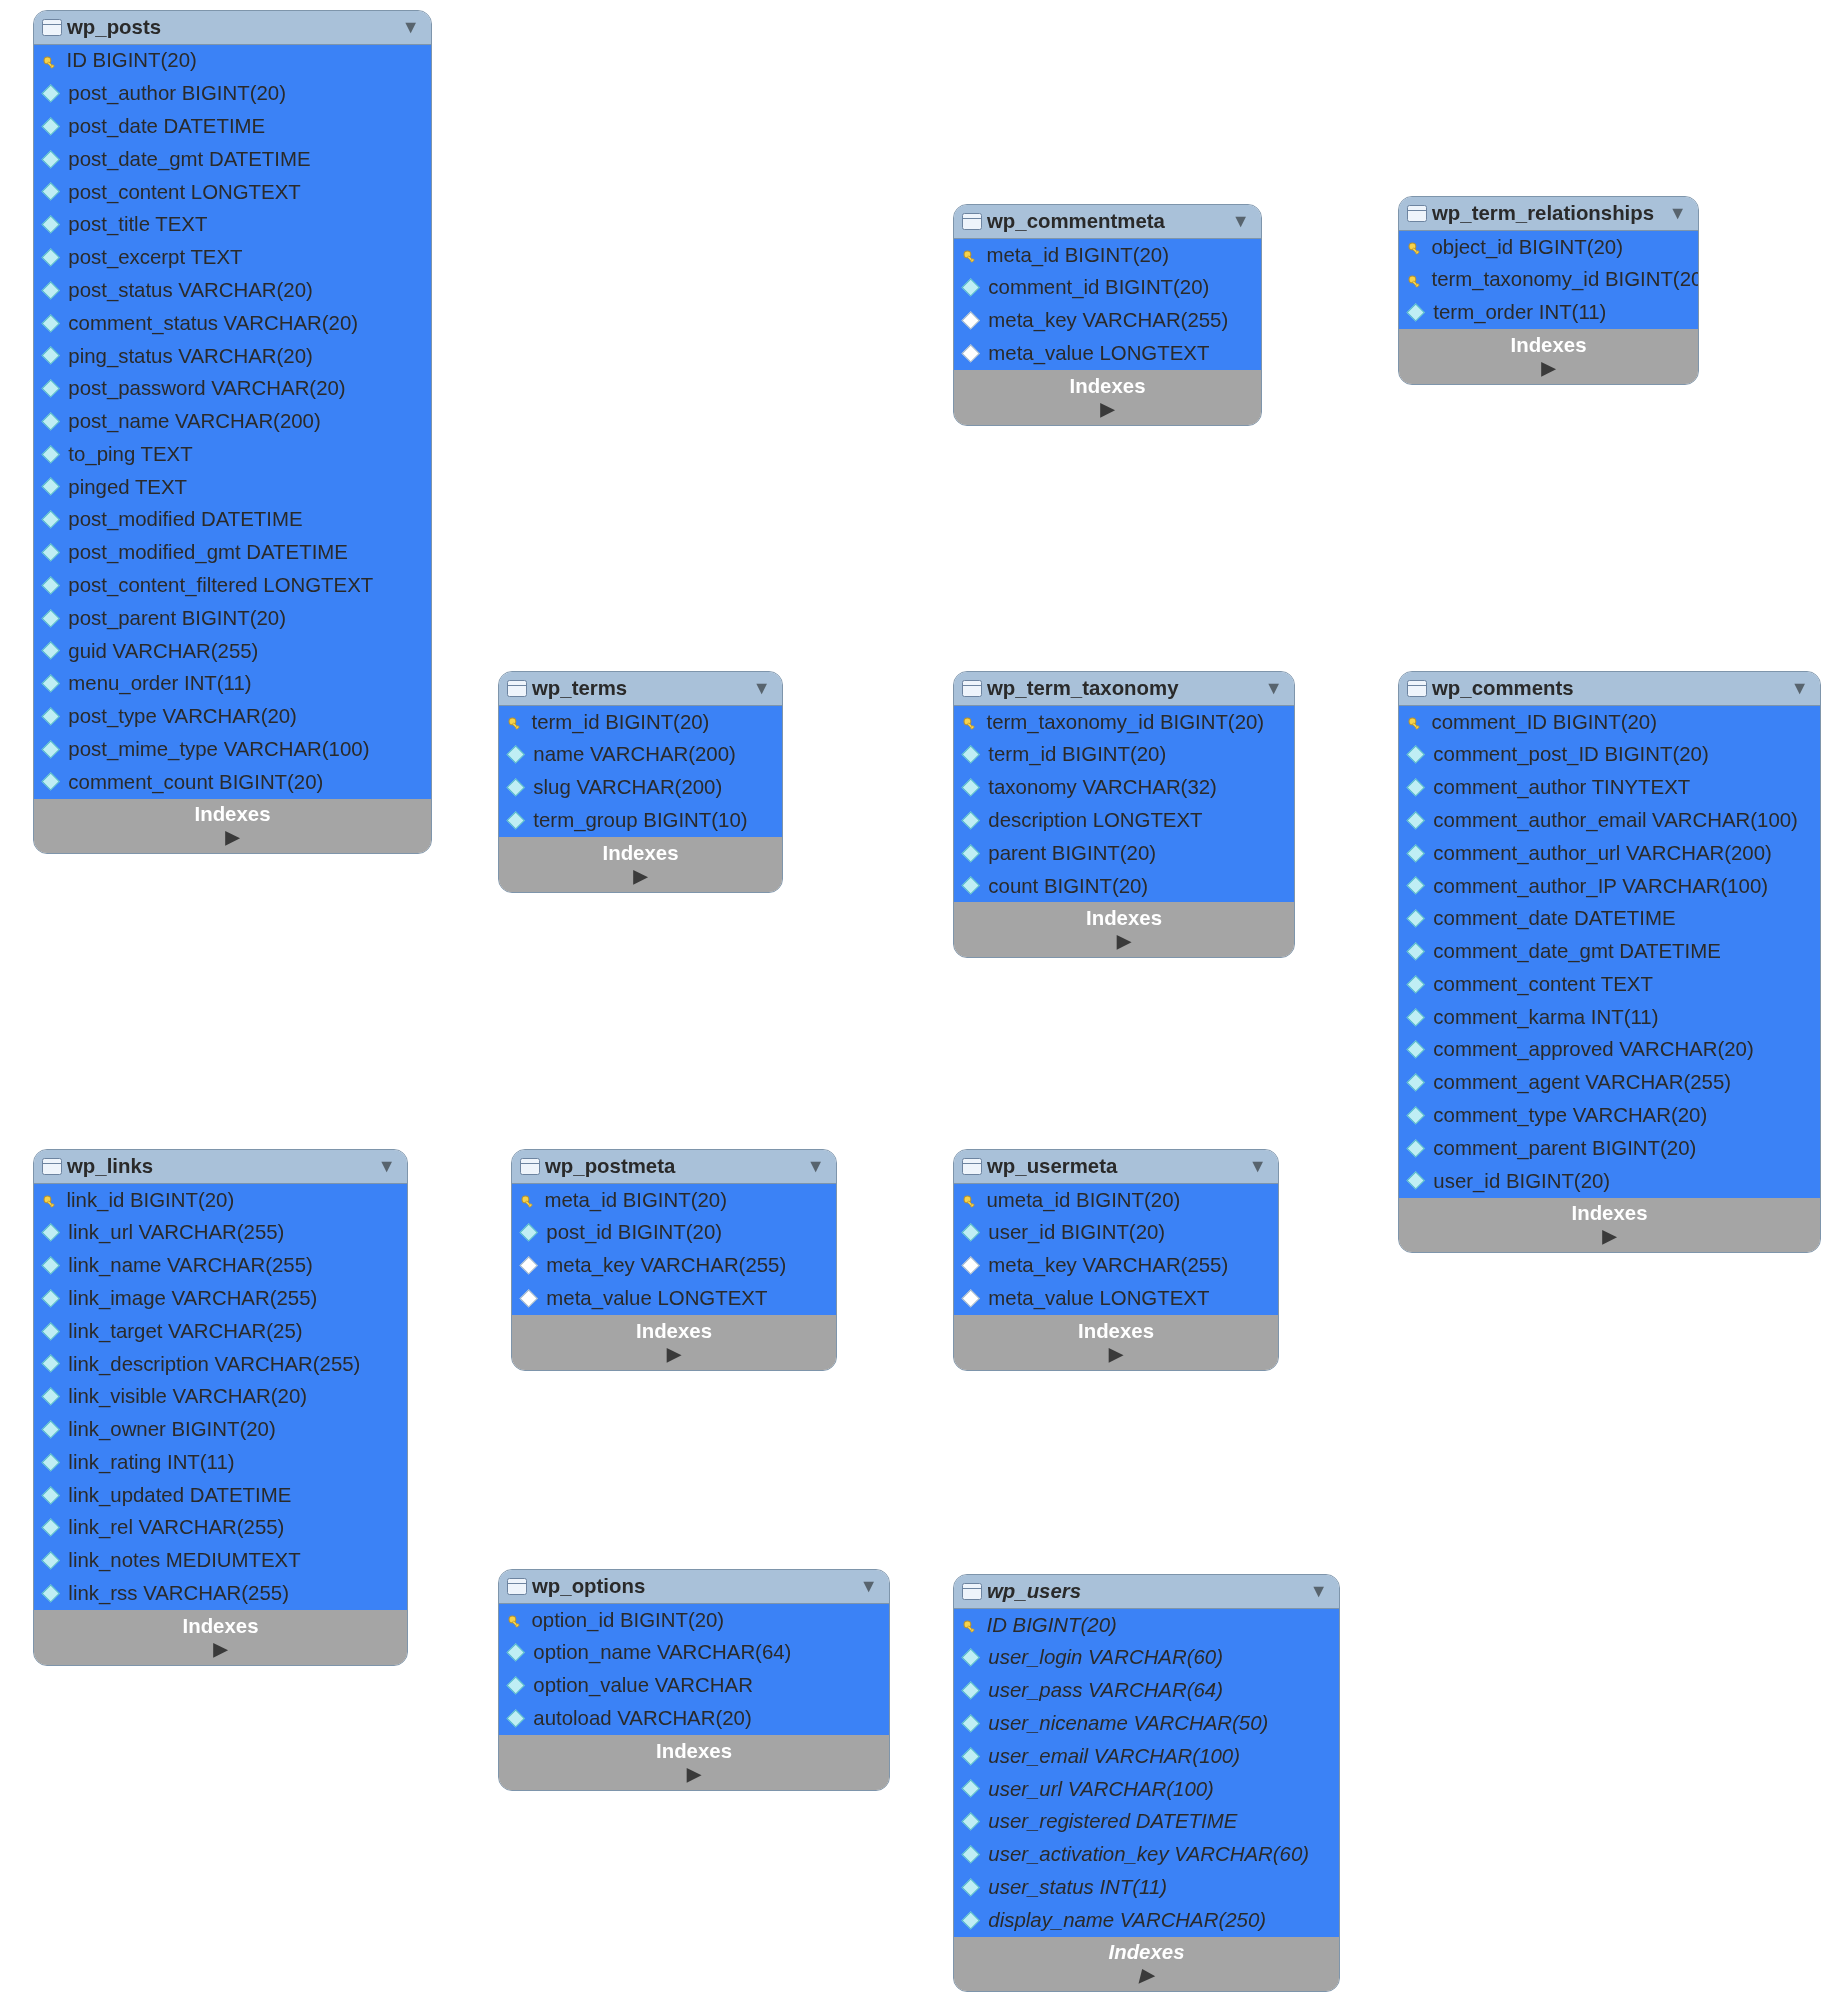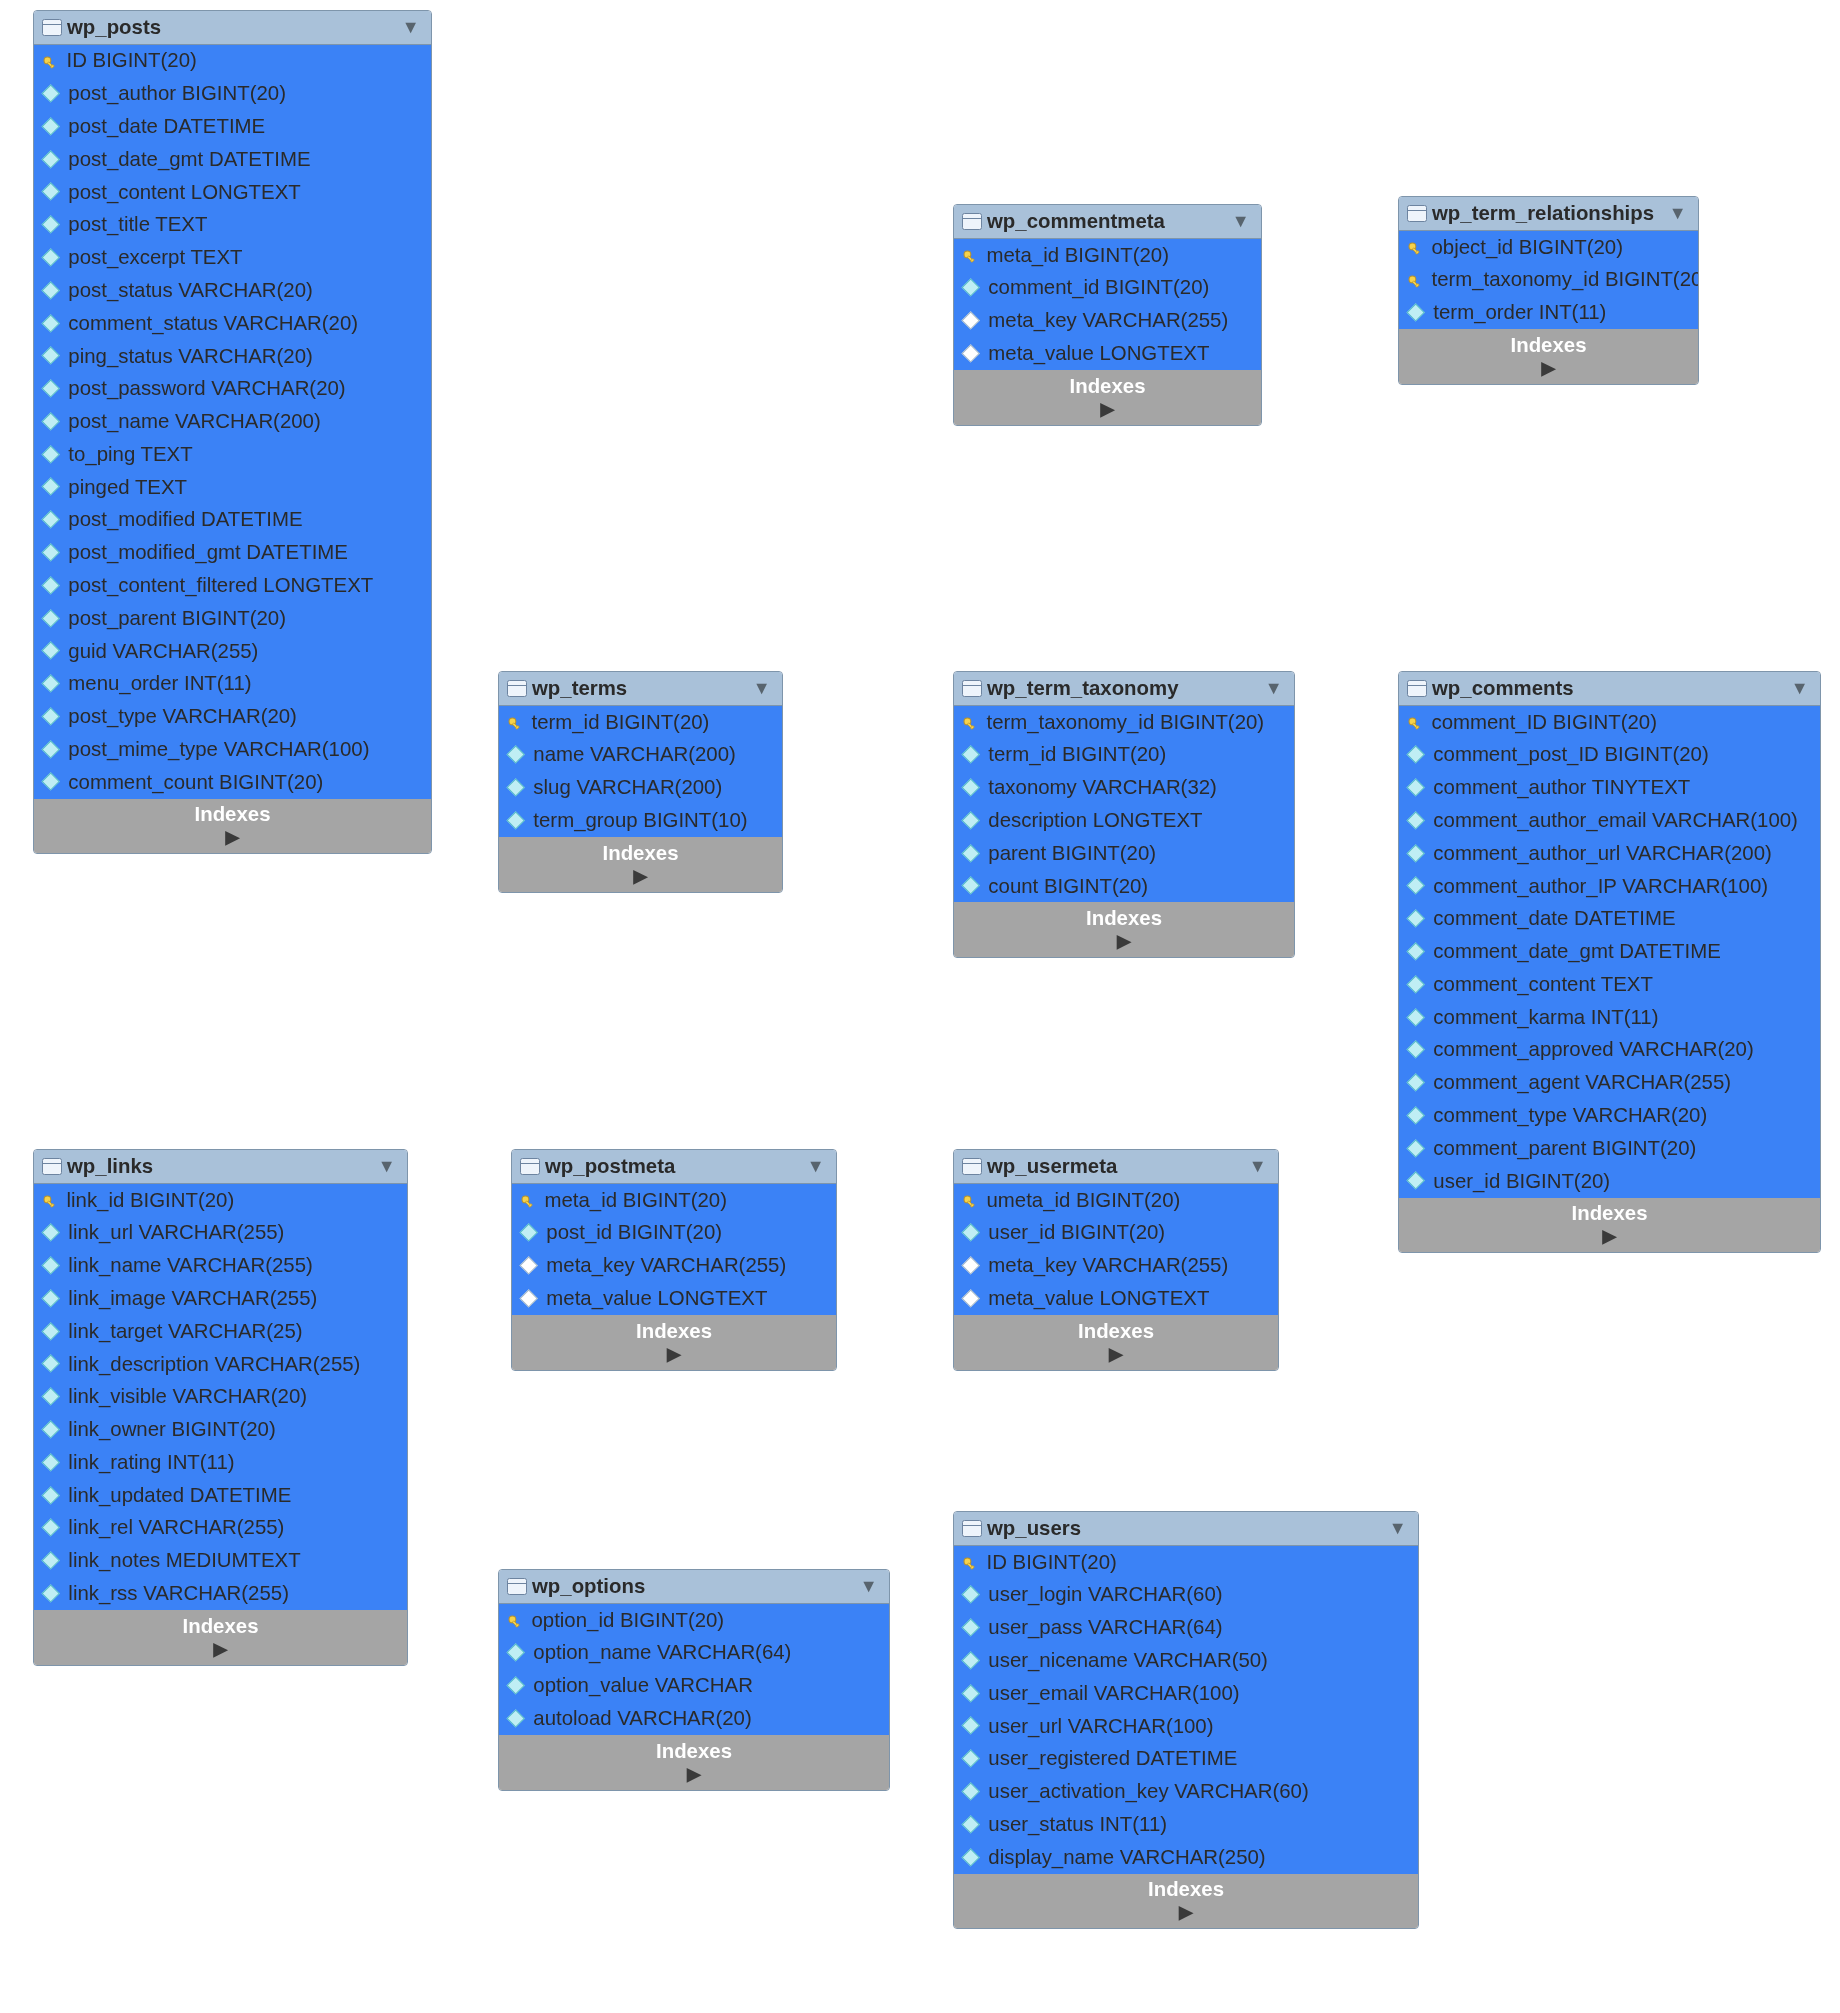--- a/index.html
+++ b/index.html
@@ -11,21 +11,21 @@
     color: #2a2a2a;
   }
   .canvas {
     position: relative;
     width: 1840px;
     height: 2014px;
   }
   .table {
     position: absolute;
     border: 0.8px solid #7e95ab;
-    border-radius: 4px;
+    border-radius: 14px;
     background: #ffffff;
     overflow: hidden;
     box-sizing: border-box;
   }
   .thead {
     background: #a9c1d9;
     border-bottom: 0.8px solid #7e95ab;
     display: flex;
     align-items: center;
     padding: 4.9px 8.1px 4.9px 8.1px;
@@ -591,21 +591,21 @@
         <div class="row">
           <span class="icon diamond"></span>
           <span>autoload VARCHAR(20)</span>
         </div>
       </div>
       <div class="tfoot">
         <span>Indexes</span>
         <span class="arrow">▶</span>
       </div>
     </div>
-    <div class="table" style="left: 953px; top: 1511px; width: 466px;">
+    <div class="table" style="left: 953px; top: 1574px; width: 387px; font-style: italic;">
       <div class="thead">
         <span class="tbl-icon"></span>
         <span class="title">wp_users</span>
         <span class="collapse">▼</span>
       </div>
       <div class="rows">
         <div class="row">
           <span class="icon key"><svg viewBox="0 0 24 24">
               <circle cx="8" cy="8" r="5" fill="#f6d24b" stroke="#b8922b" stroke-width="1.5"></circle>
               <rect x="10" y="10" width="10" height="3" fill="#f6d24b" stroke="#b8922b" stroke-width="1" transform="rotate(45 10 10)"></rect>

